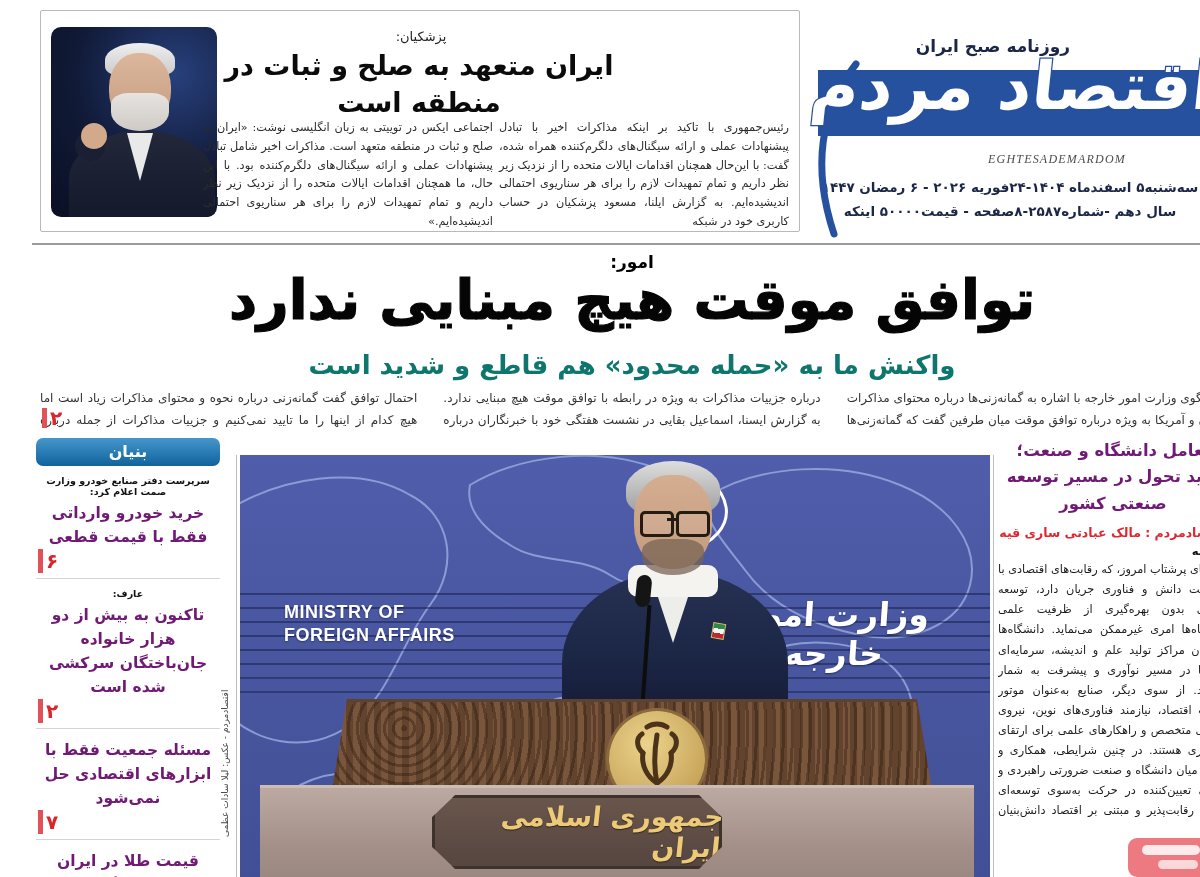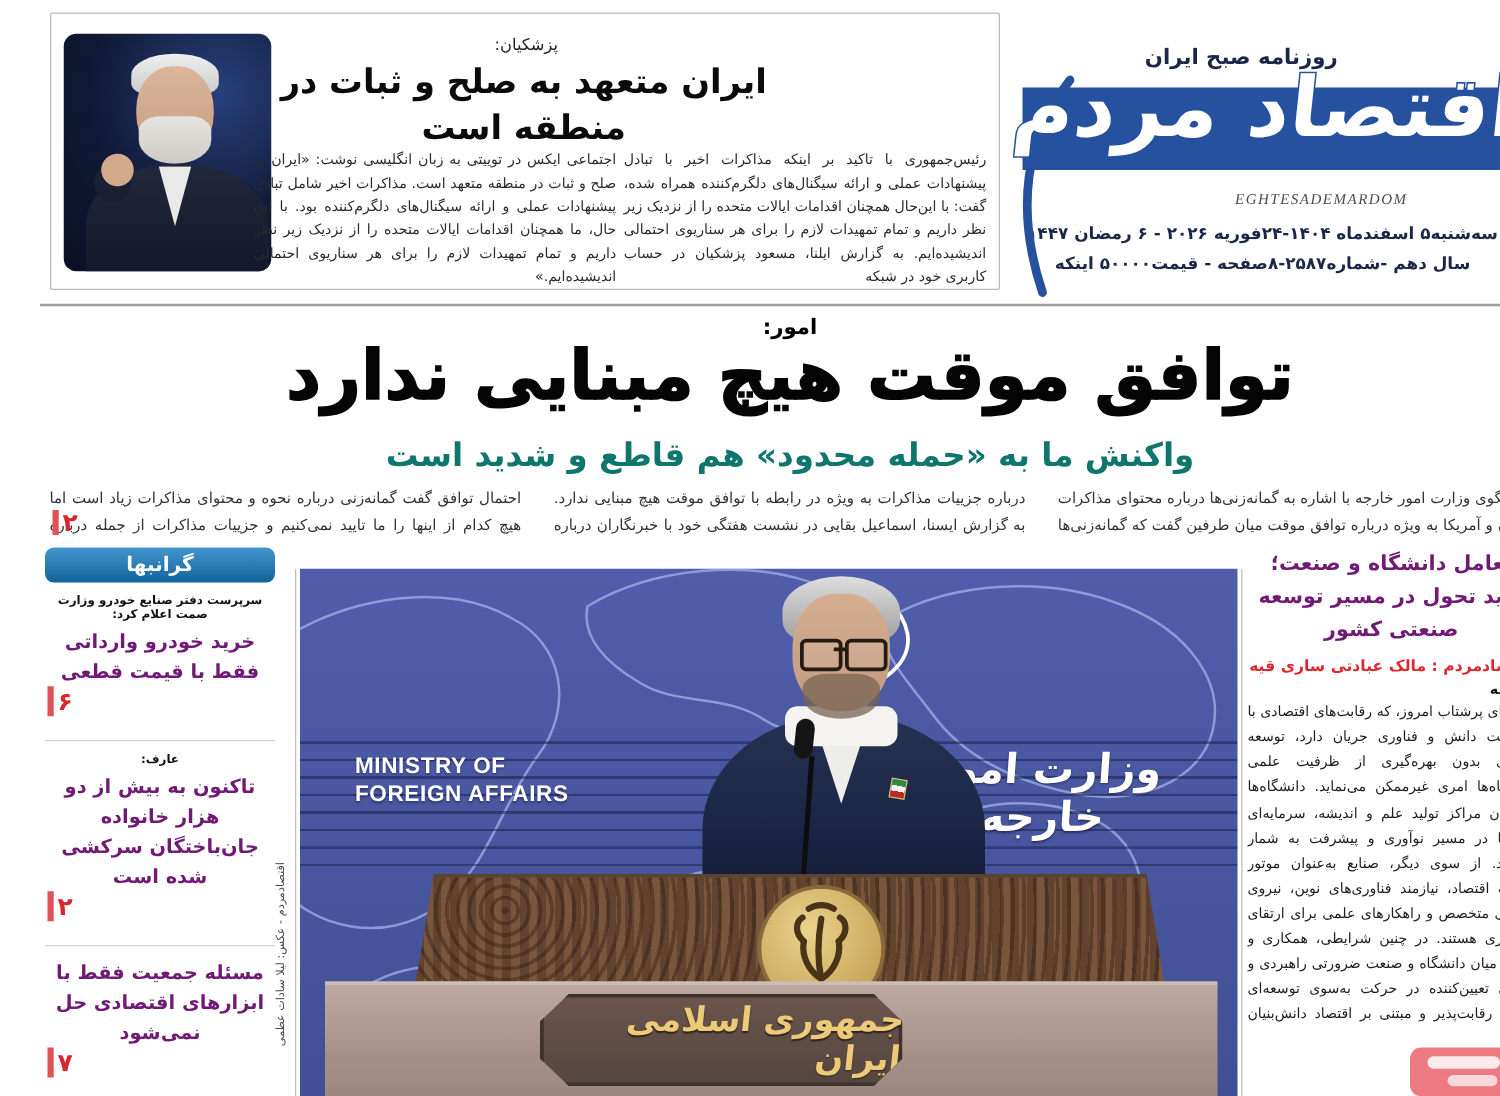--- a/index.html
+++ b/index.html
@@ -45,21 +45,21 @@
   .lead-subhead{left:20px;top:350px;width:1160px;text-align:center;font-size:26px;font-weight:bold;color:#0f766e;}
   .lead-body{left:8px;top:388px;width:1184px;height:58px;overflow:hidden;column-count:3;column-gap:26px;
              font-size:12px;line-height:1.8;text-align:justify;color:#333;}
   .pmark{color:#d6272e;font-weight:bold;font-size:20px;border-left:5px solid #e05258;padding-left:3px;line-height:1;}
   .lead-pmark{left:10px;top:408px;}
 
   
   .vitrine{left:4px;top:438px;width:184px;}
   .sec-bar{height:28px;border-radius:7px;background:linear-gradient(#4596cd,#10639c);color:#fff;font-size:16px;
            font-weight:bold;text-align:center;line-height:28px;}
-  .vt-item{padding:9px 2px 20px;border-bottom:1px solid #d4d4d4;text-align:center;}
+  .vt-item{padding:9px 2px 6px;border-bottom:1px solid #d4d4d4;text-align:center;}
   .vt-kicker{font-size:9.5px;font-weight:bold;color:#111;margin-bottom:4px;}
   .vt-headline{font-size:15.5px;font-weight:bold;line-height:1.55;color:#701a75;}
   .vt-tab{display:block;text-align:left;margin-top:2px;}
   .vline{width:1px;background:#bdbdbd;}
 
   
   .photo{left:208px;top:455px;width:750px;height:422px;overflow:hidden;
          background:linear-gradient(180deg,#4f5dab 0%,#48569f 55%,#414f96 100%);border-bottom:4px solid #3f7fc1;}
   .stripes1{left:0;top:138px;width:750px;height:72px;
             background:repeating-linear-gradient(to bottom,rgba(16,26,62,.5) 0 2px,transparent 2px 14px);}
@@ -148,21 +148,21 @@
 
   <div class="abs rule-main"></div>
 
   <div class="abs lead-kicker">امور:</div>
   <div class="abs lead-headline">توافق موقت هیچ مبنایی ندارد</div>
   <div class="abs lead-subhead">واکنش ما به «حمله محدود» هم قاطع و شدید است</div>
   <div class="abs lead-body">سخنگوی وزارت امور خارجه با اشاره به گمانه‌زنی‌ها درباره محتوای مذاکرات ایران و آمریکا به ویژه درباره توافق موقت میان طرفین گفت که گمانه‌زنی‌ها درباره جزییات مذاکرات به ویژه در رابطه با توافق موقت هیچ مبنایی ندارد. به گزارش ایسنا، اسماعیل بقایی در نشست هفتگی خود با خبرنگاران درباره احتمال توافق گفت گمانه‌زنی درباره نحوه و محتوای مذاکرات زیاد است اما هیچ کدام از اینها را ما تایید نمی‌کنیم و جزییات مذاکرات از جمله درباره توافق موقت هیچ مبنایی ندارد. تدوین هر متن مذاکراتی یک کار مشترک است. دیدگاه ما درباره خاتمه تحریم‌های آمریکا و مباحث هسته‌ای روشن است و...</div>
   <span class="abs pmark lead-pmark">۲</span>
 
   <div class="abs vitrine">
-    <div class="sec-bar">گرانبها</div>
+    <div class="sec-bar">بنیان</div>
 
     <div class="vt-item">
       <div class="vt-kicker">سرپرست دفتر صنایع خودرو وزارت صمت اعلام کرد:</div>
       <div class="vt-headline">خرید خودرو وارداتی فقط با قیمت قطعی</div>
       <span class="vt-tab"><span class="pmark">۶</span></span>
     </div>
     <div class="vt-item">
       <div class="vt-kicker">عارف:</div>
       <div class="vt-headline">تاکنون به بیش از دو هزار خانواده جان‌باختگان سرکشی شده است</div>
       <span class="vt-tab"><span class="pmark">۲</span></span>

